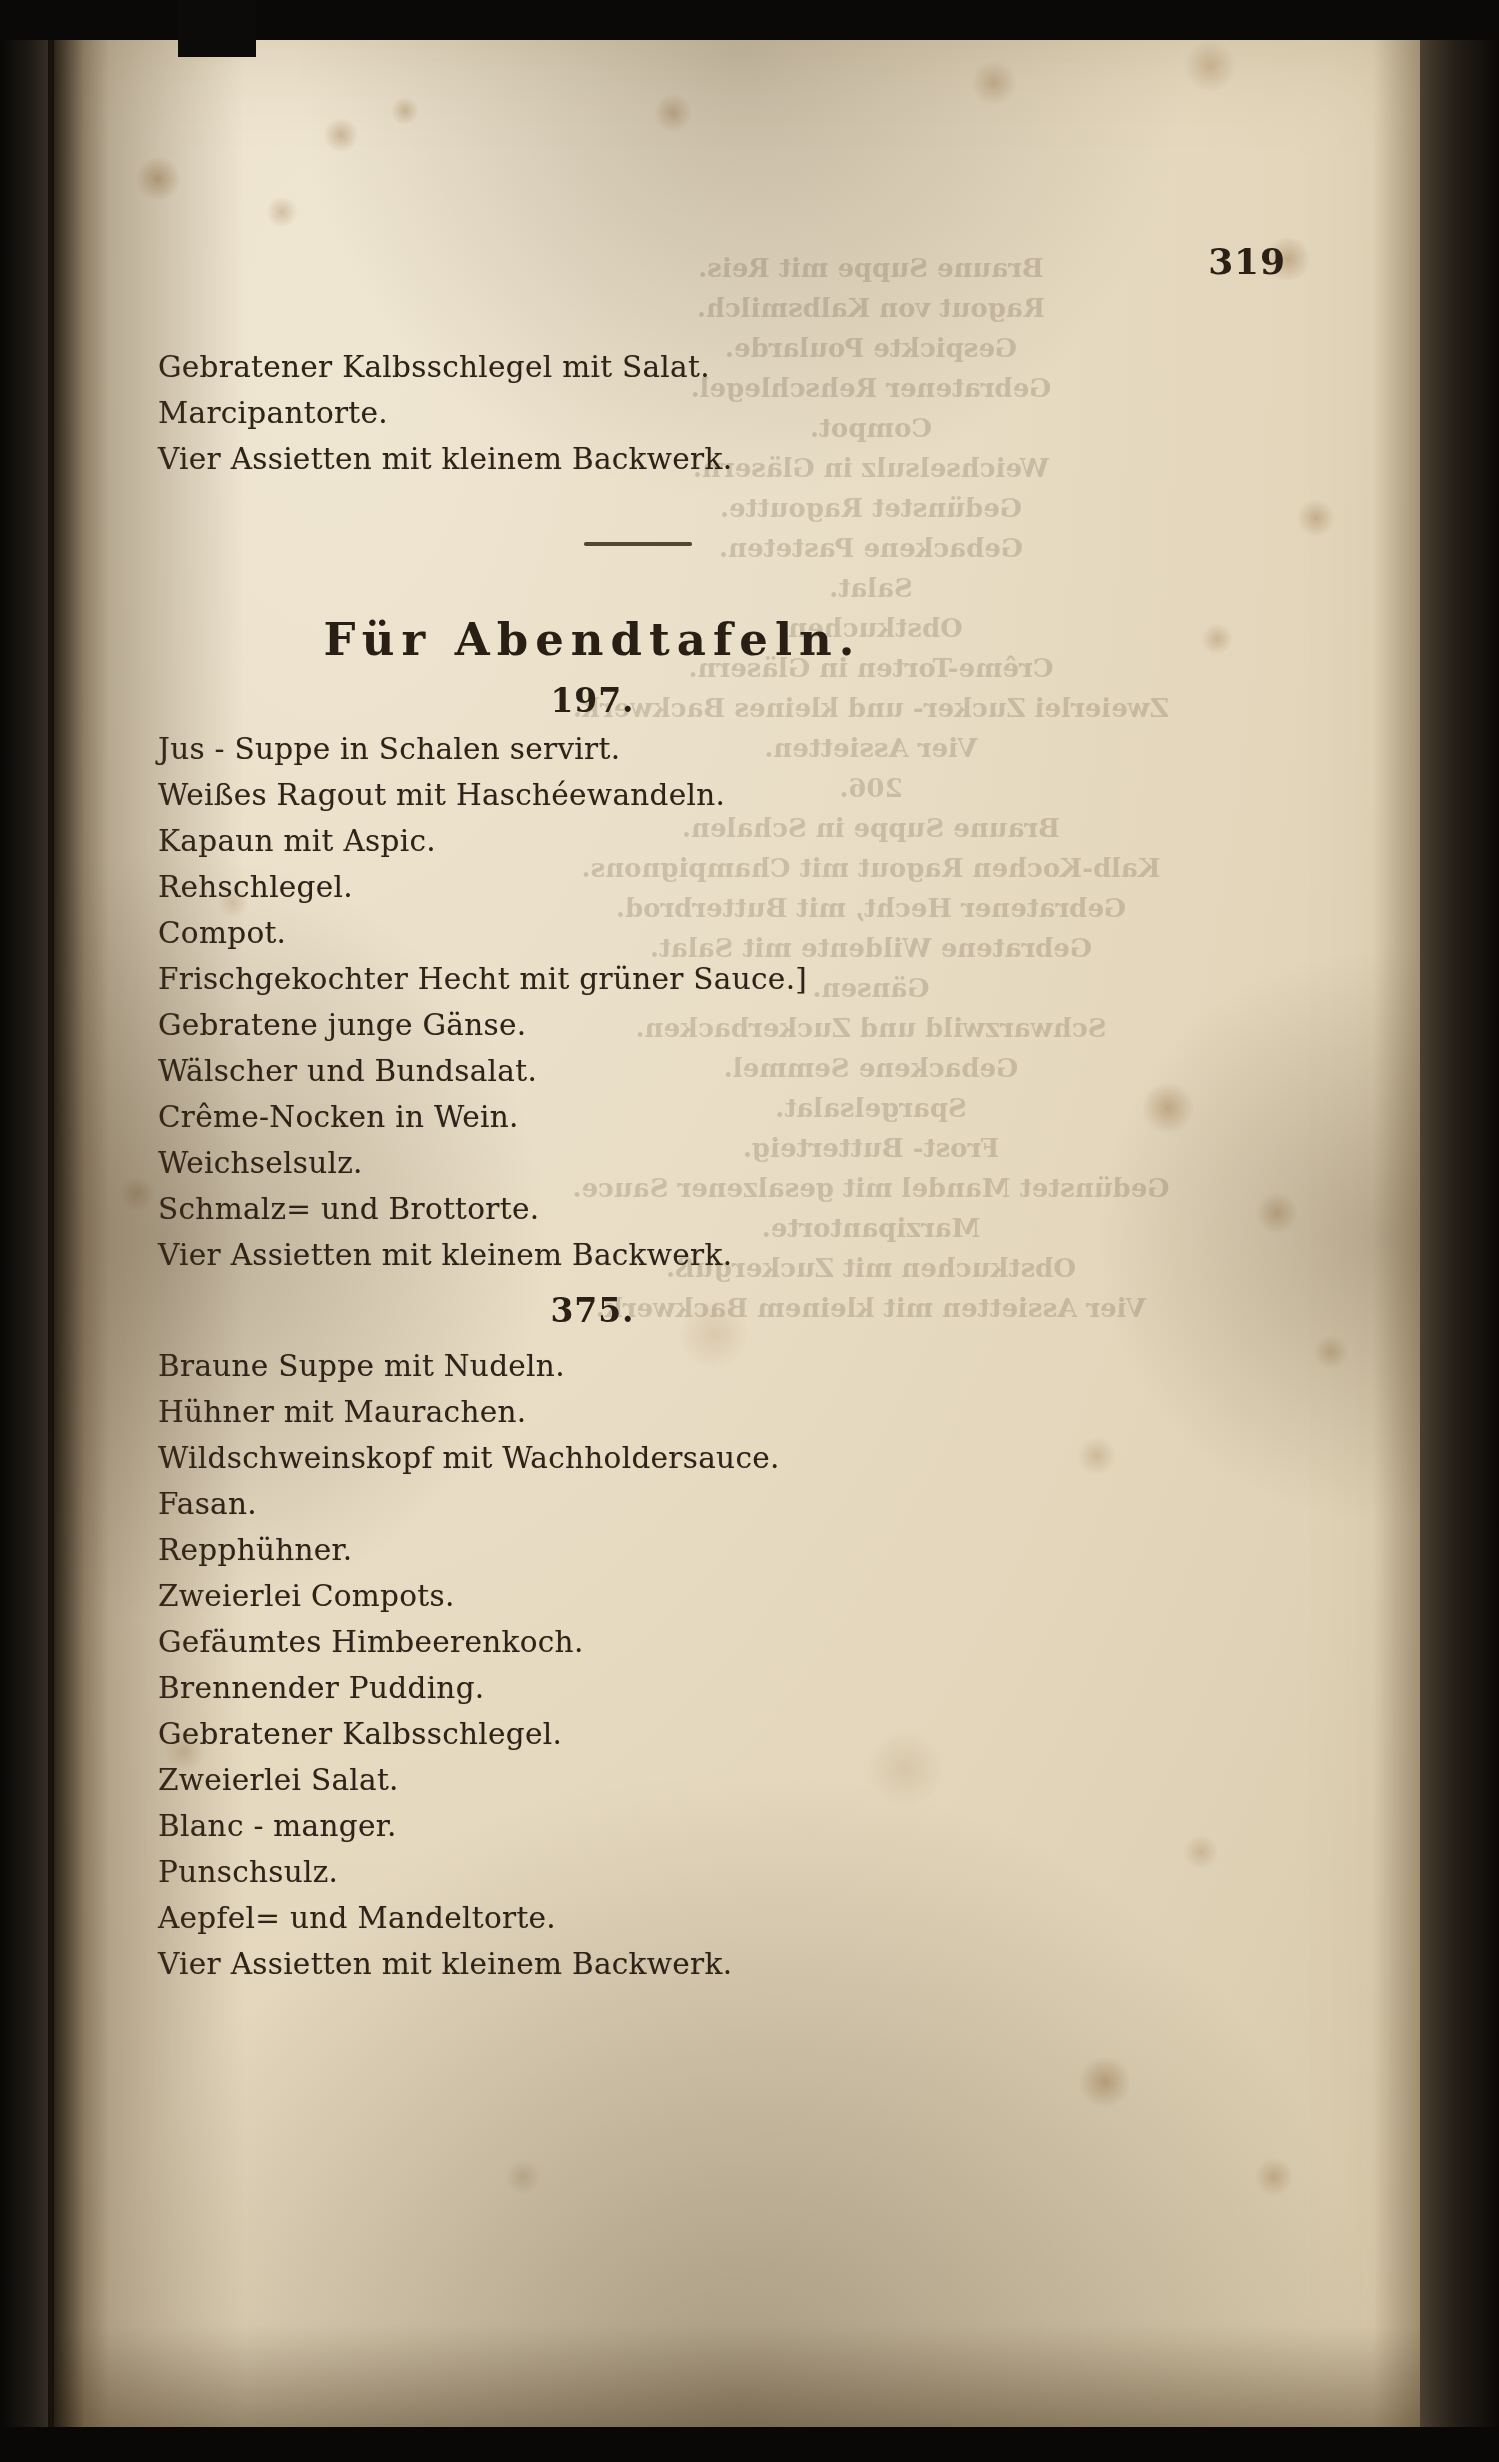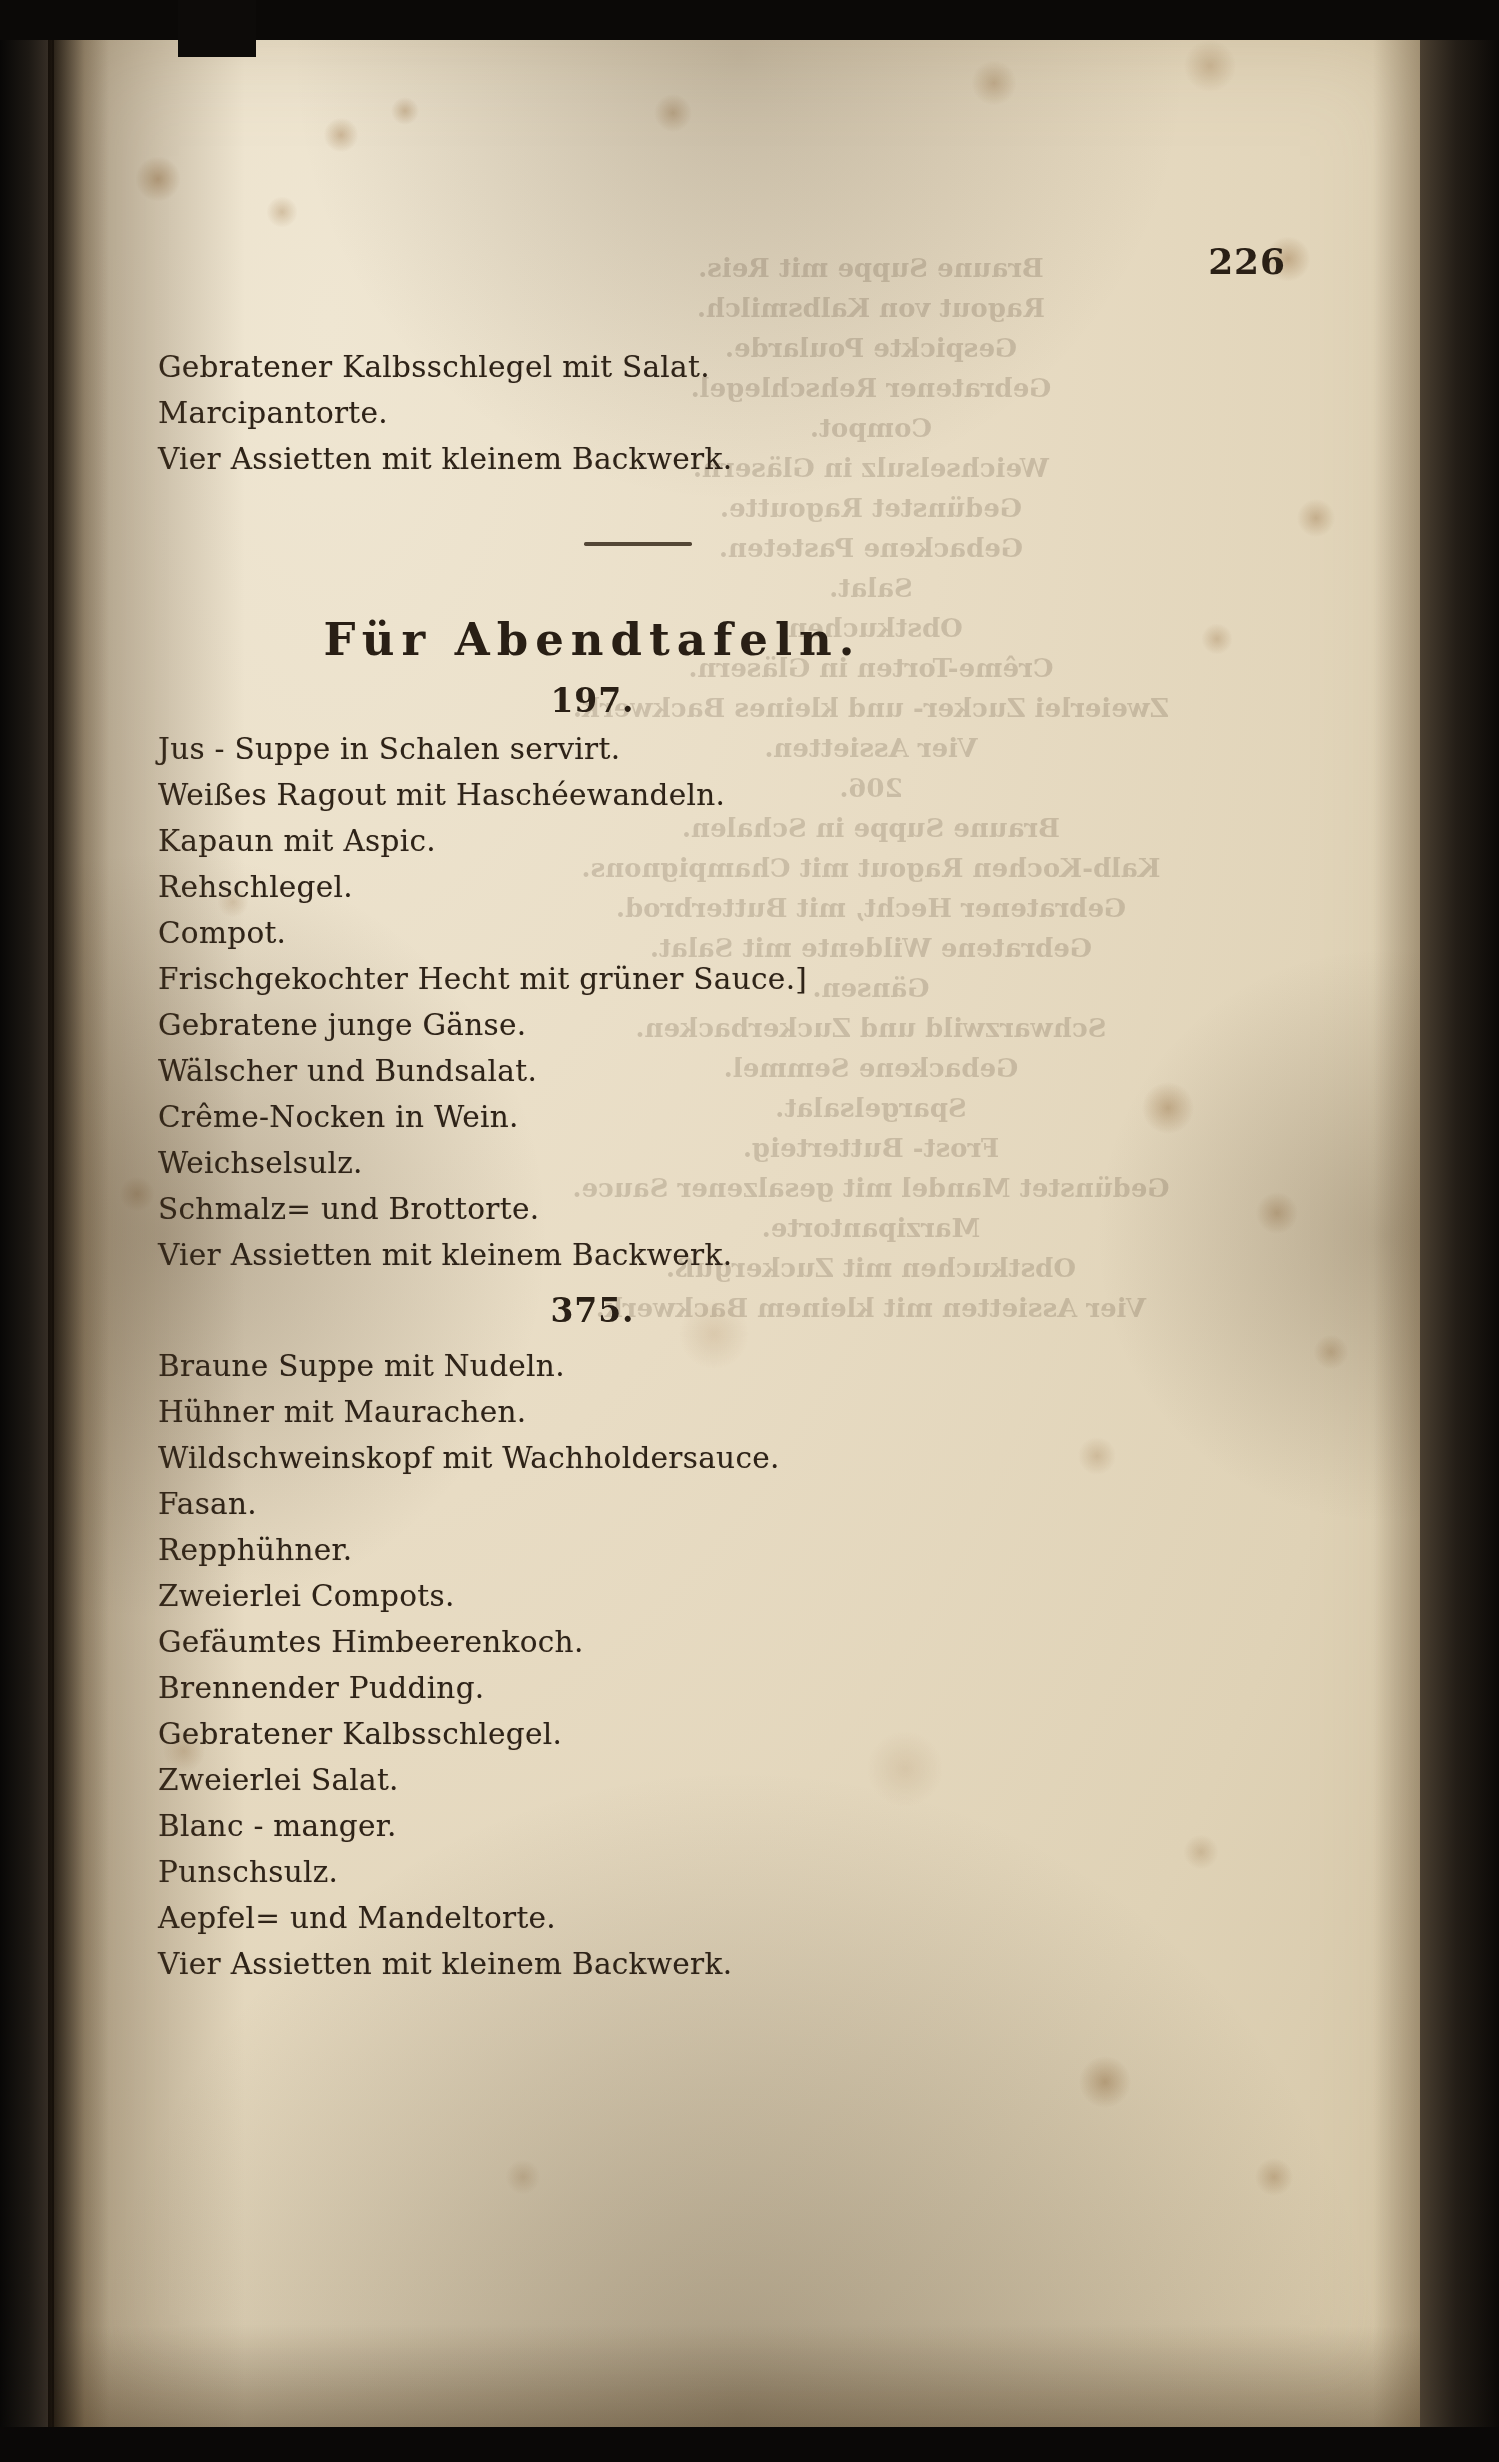--- a/index.html
+++ b/index.html
@@ -270,21 +270,21 @@
       <div>Spargelsalat.</div>
       <div>Frost- Butterteig.</div>
       <div>Gedünstet Mandel mit gesalzener Sauce.</div>
       <div>Marzipantorte.</div>
       <div>Obstkuchen mit Zuckerguß.</div>
       <div>Vier Assietten mit kleinem Backwerk.</div>
     </div>
 
     <div class="content">
 
-      <div class="folio">226</div>
+      <div class="folio">319</div>
 
       <div class="block" id="top-list">
         <div class="line">Gebratener Kalbsschlegel mit Salat.</div>
         <div class="line">Marcipantorte.</div>
         <div class="line">Vier Assietten mit kleinem Backwerk.</div>
       </div>
 
       <div class="rule"></div>
 
       <div class="section-title">Für Abendtafeln.</div>

